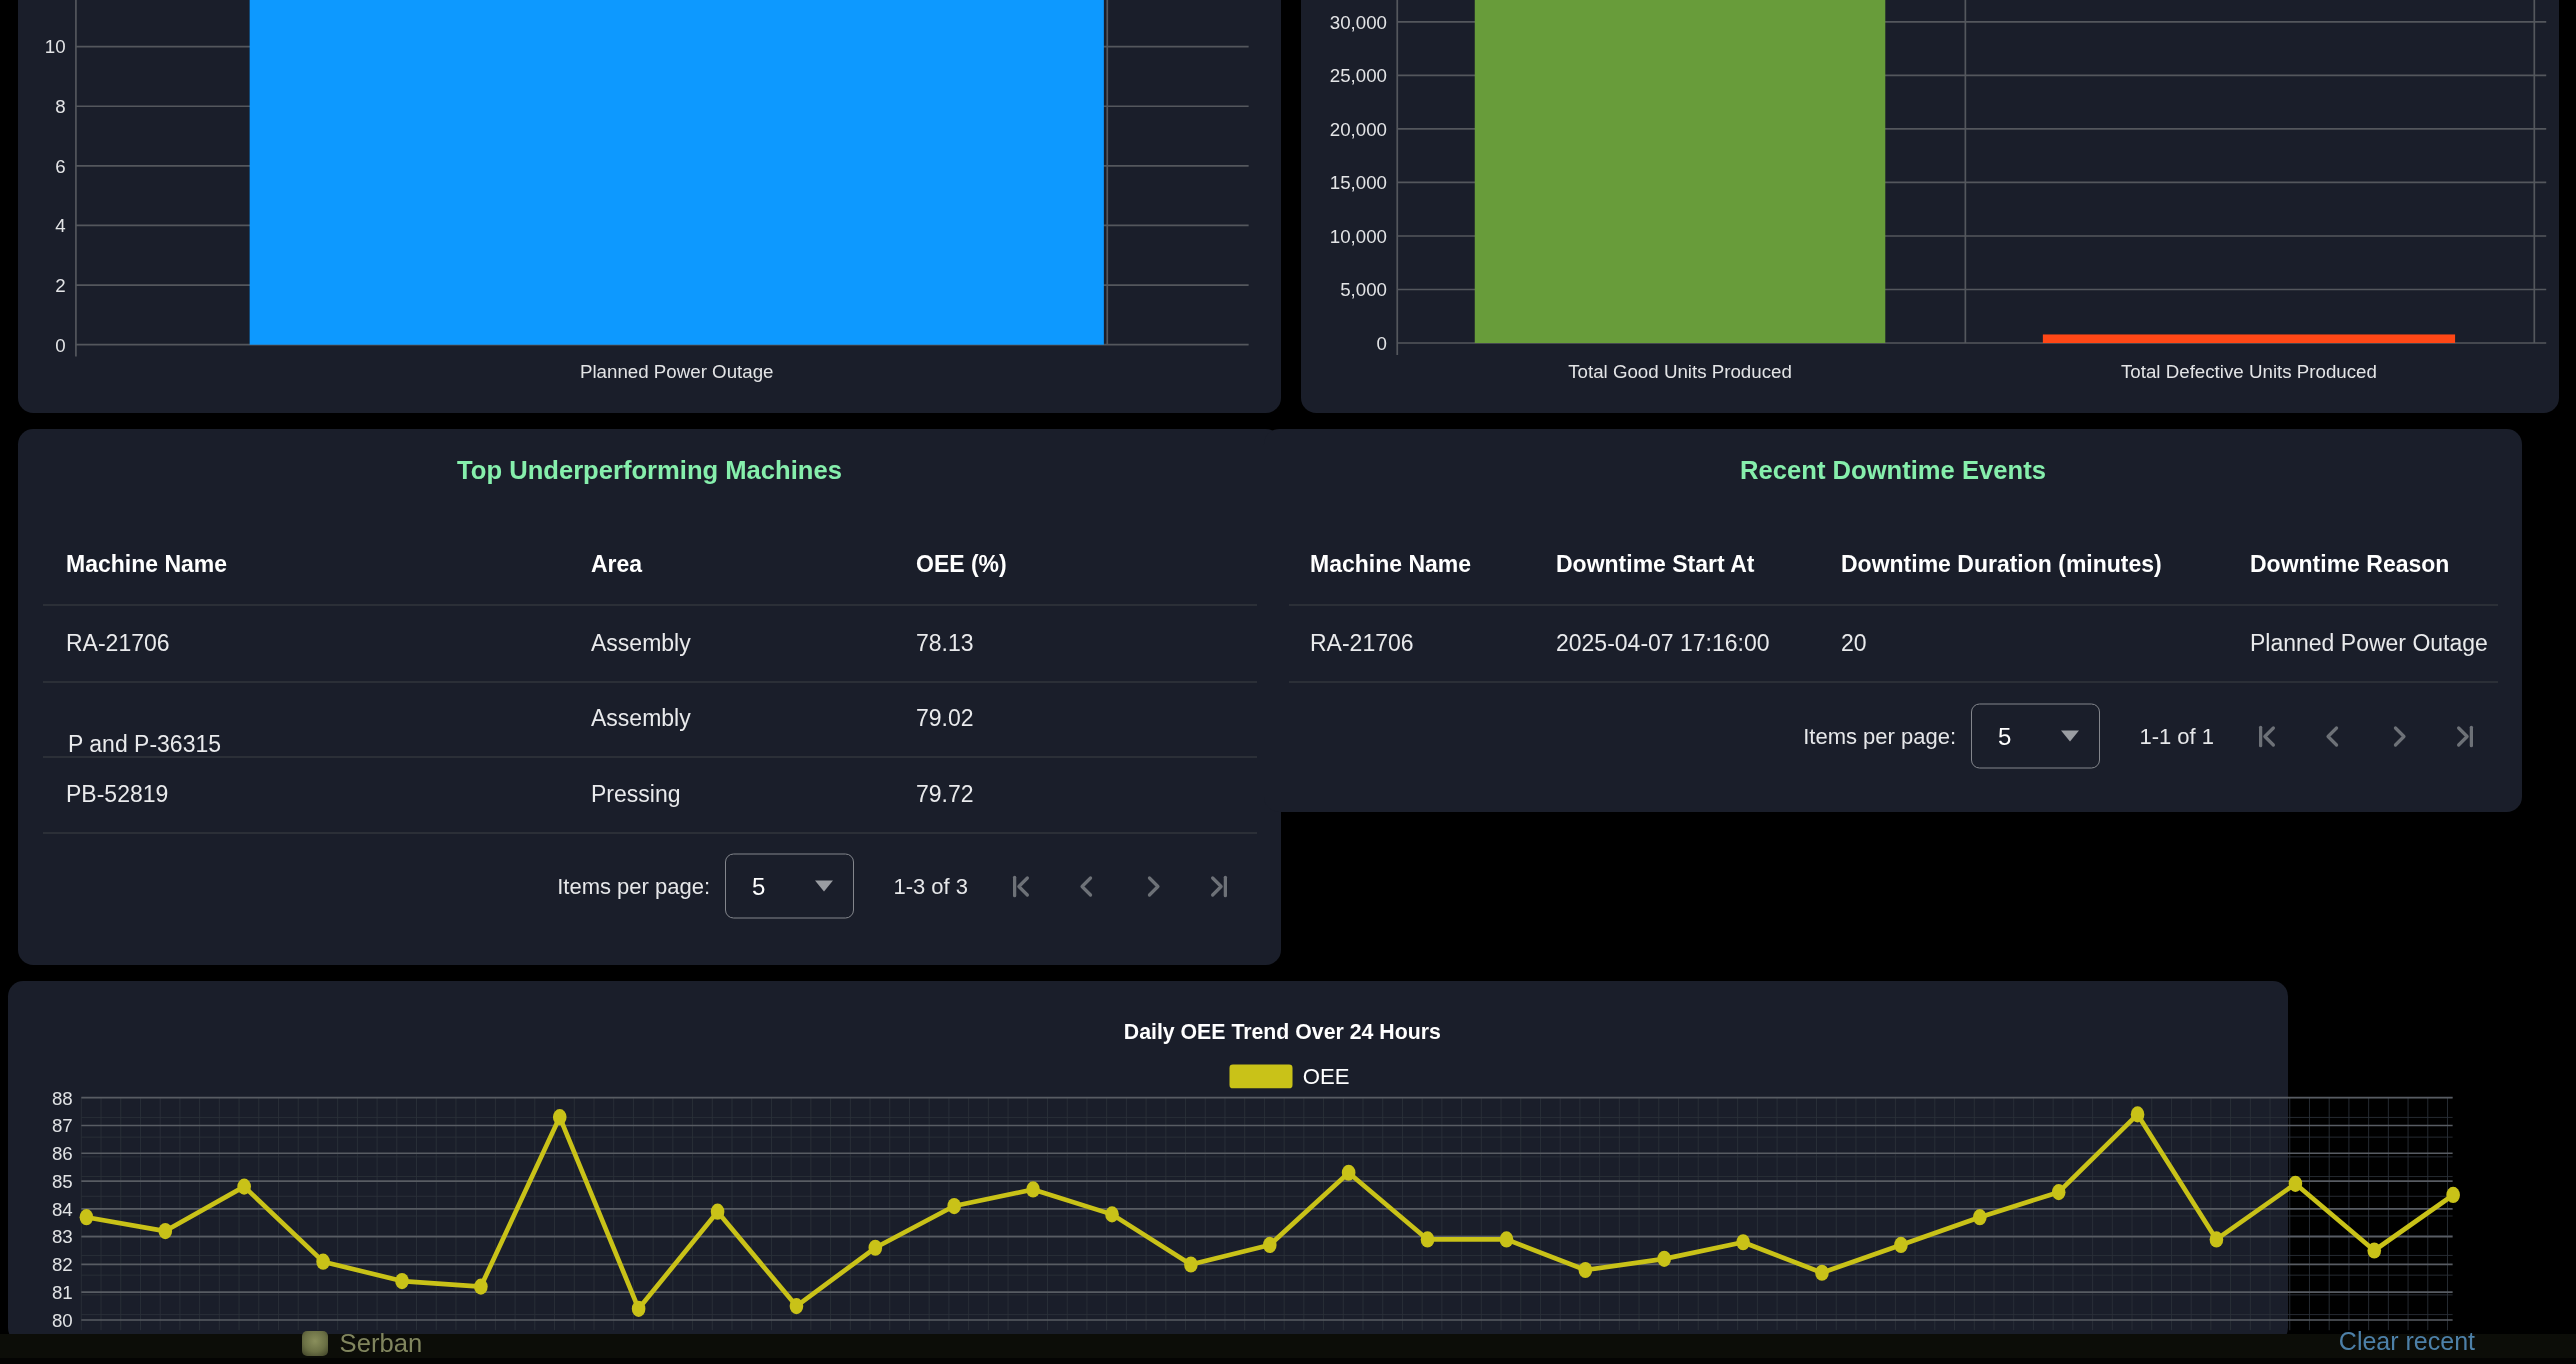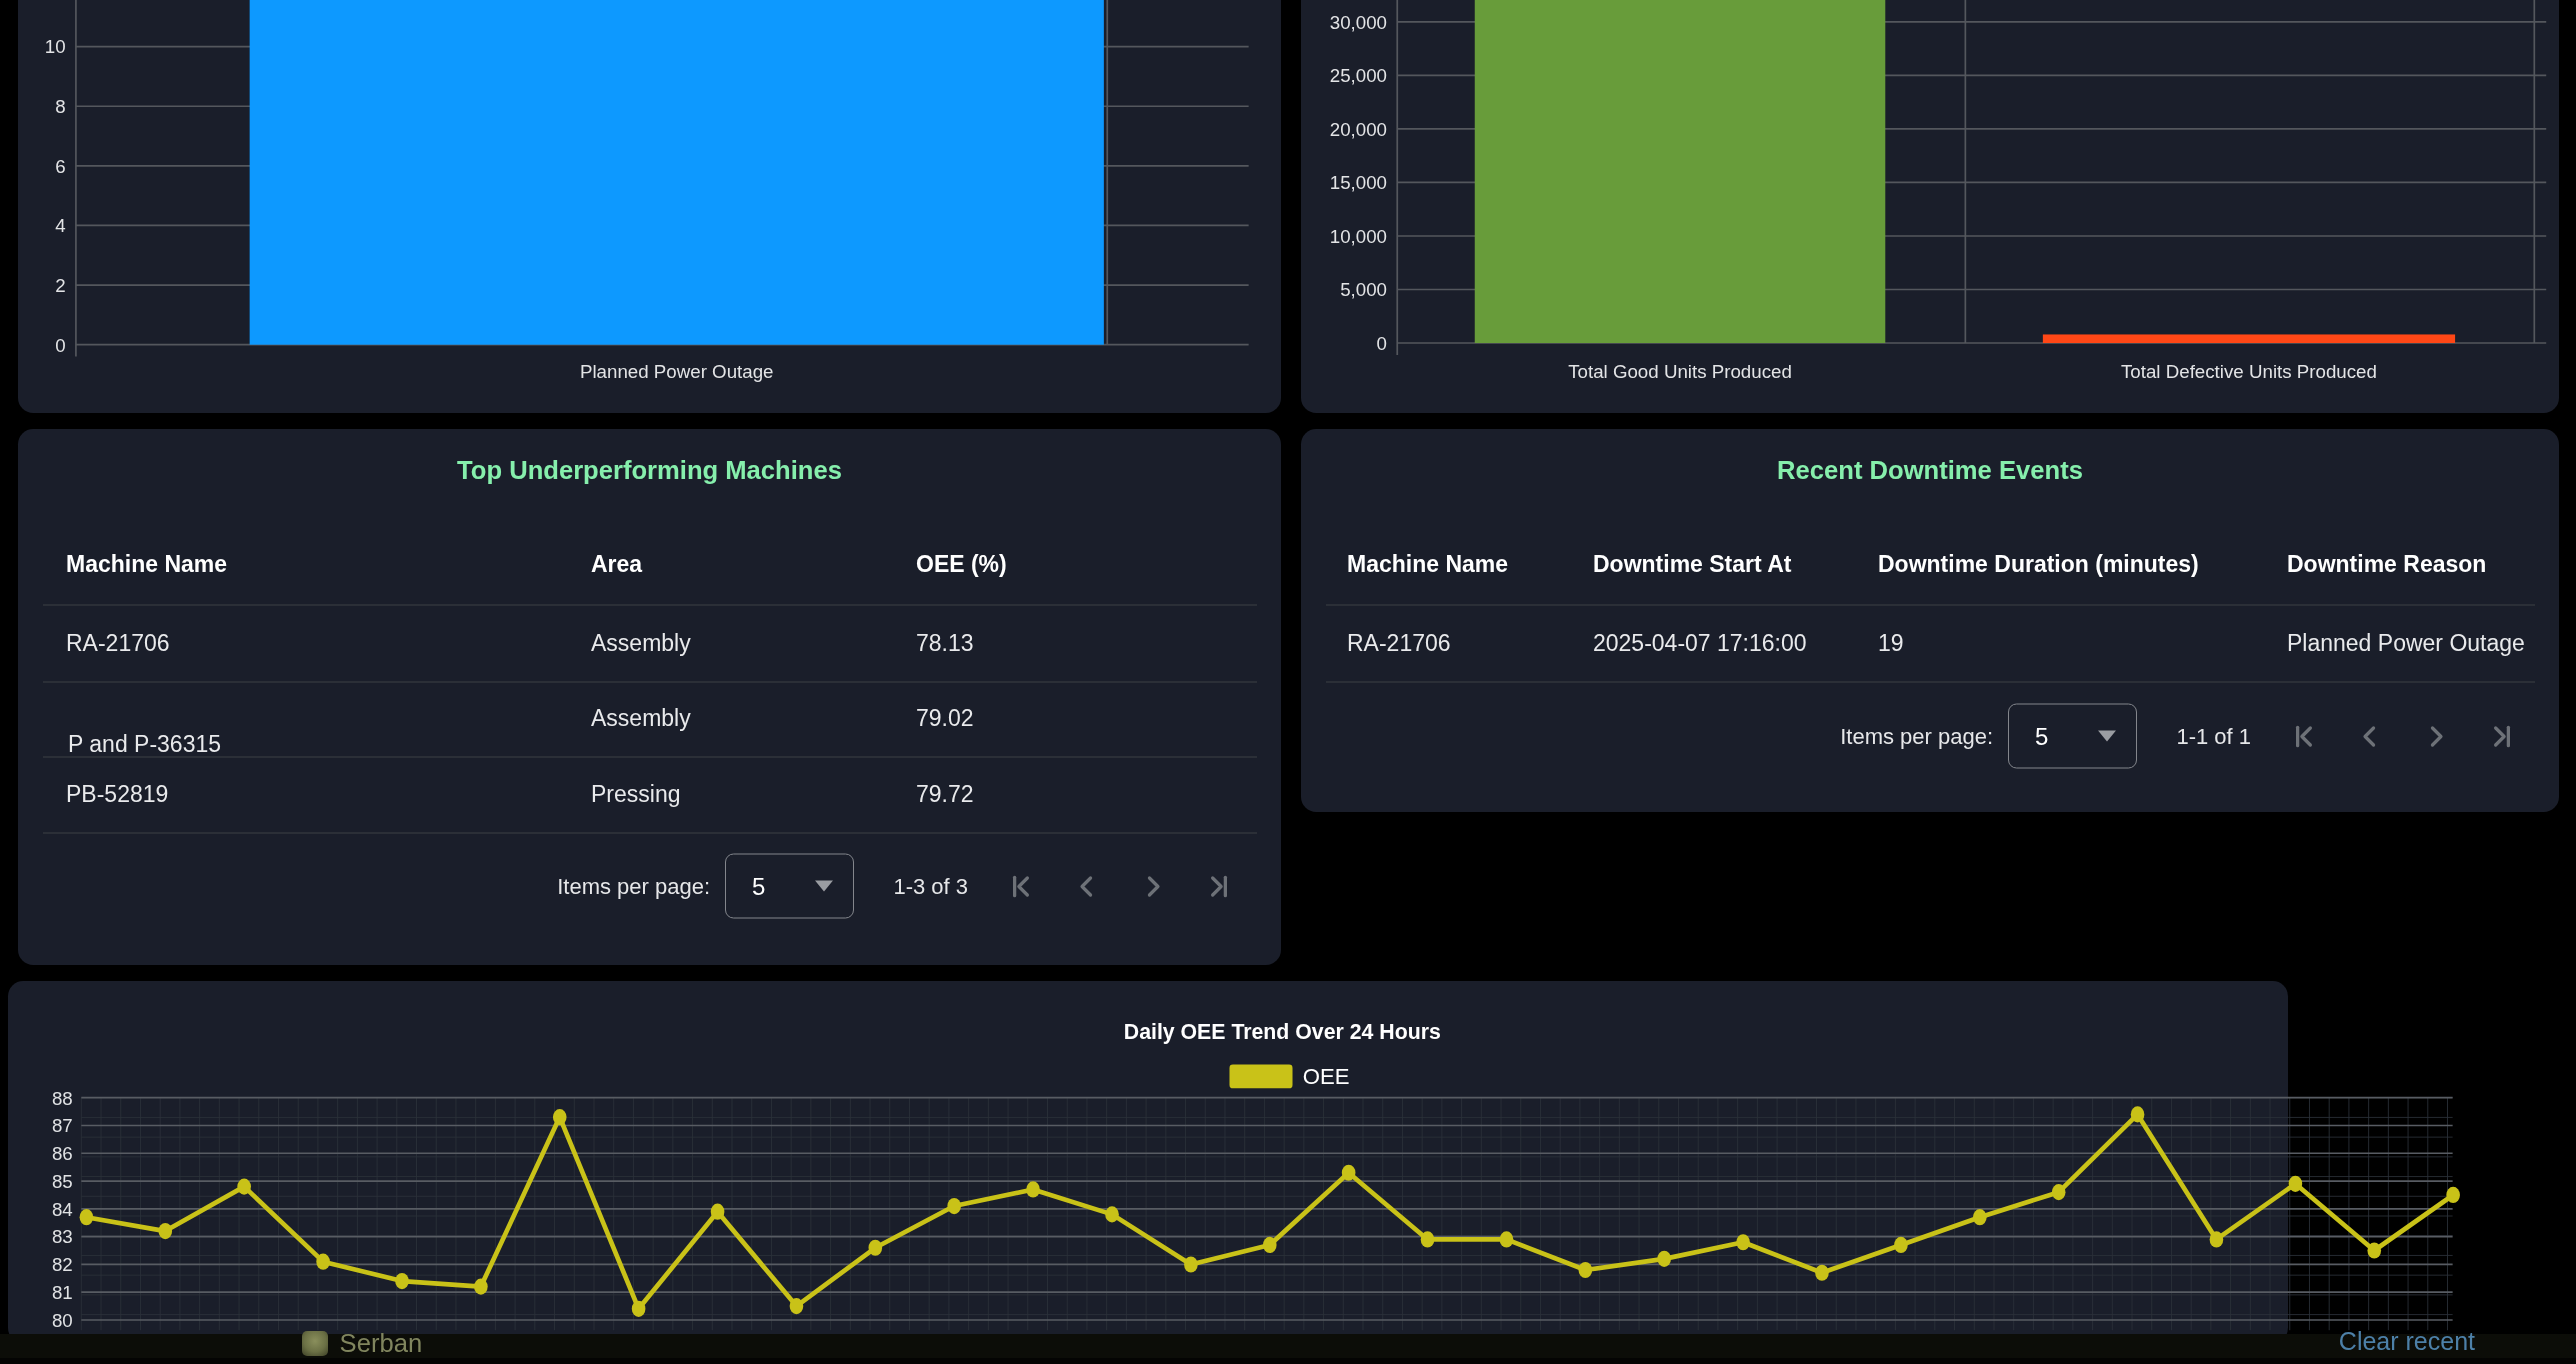--- a/index.html
+++ b/index.html
@@ -144,34 +144,34 @@
       </button>
       <button class="pg-btn">
         <svg viewBox="0 0 24 24">
             <path class="pg-stroke" d="M16.5 5.5v13"></path>
             <path class="pg-stroke" d="M7.5 6l6 6-6 6"></path>
           </svg>
       </button>
     </div>
   </section>
 
-  <section class="card" id="card-d" style="left:1301px;top:429px;width:1258px;height:383px;">
+  <section class="card" id="card-d" style="left:1264px;top:429px;width:1258px;height:383px;">
     <h2 class="card-title" style="top:27px;margin:0;">Recent Downtime Events</h2>
 
     <div class="th" style="left:46px;top:135px;">Machine Name</div>
     <div class="th" style="left:292px;top:135px;">Downtime Start At</div>
     <div class="th" style="left:577px;top:135px;">Downtime Duration (minutes)</div>
     <div class="th" style="left:986px;top:135px;">Downtime Reason</div>
 
     <div class="sep" style="left:25px;top:175px;width:1209px;"></div>
 
     <div>
       <div class="td" style="left:46px;top:214px;">RA-21706</div>
       <div class="td" style="left:292px;top:214px;">2025-04-07 17:16:00</div>
-      <div class="td" style="left:577px;top:214px;">19</div>
+      <div class="td" style="left:577px;top:214px;">20</div>
       <div class="td" style="left:986px;top:214px;">Planned Power Outage</div>
     </div>
     <div class="sep" style="left:25px;top:252px;width:1209px;"></div>
 
     <div class="paginator" style="top:307px;right:38px;">
       <span>Items per page:</span>
       <div class="pp-select">
         <span>5</span>
         <span class="caret"></span>
       </div>

